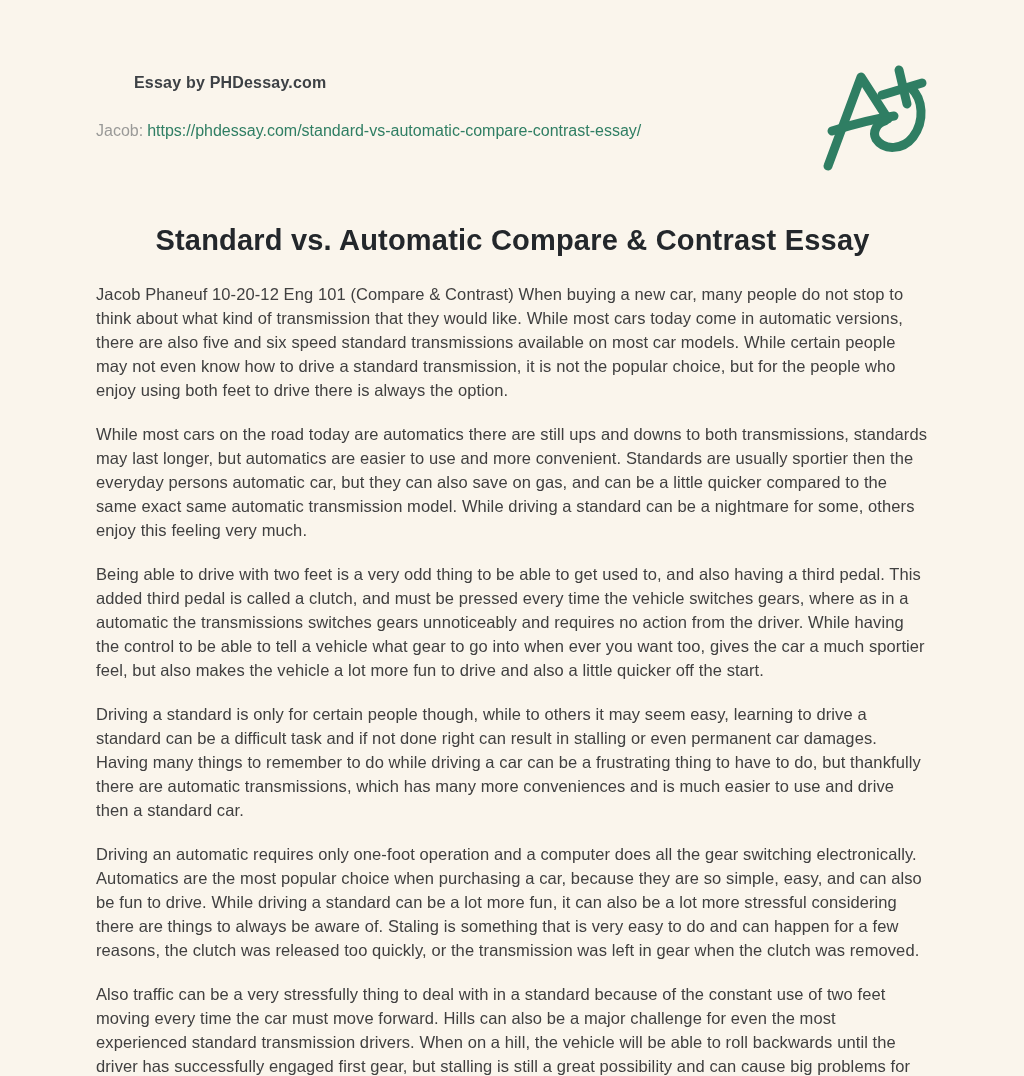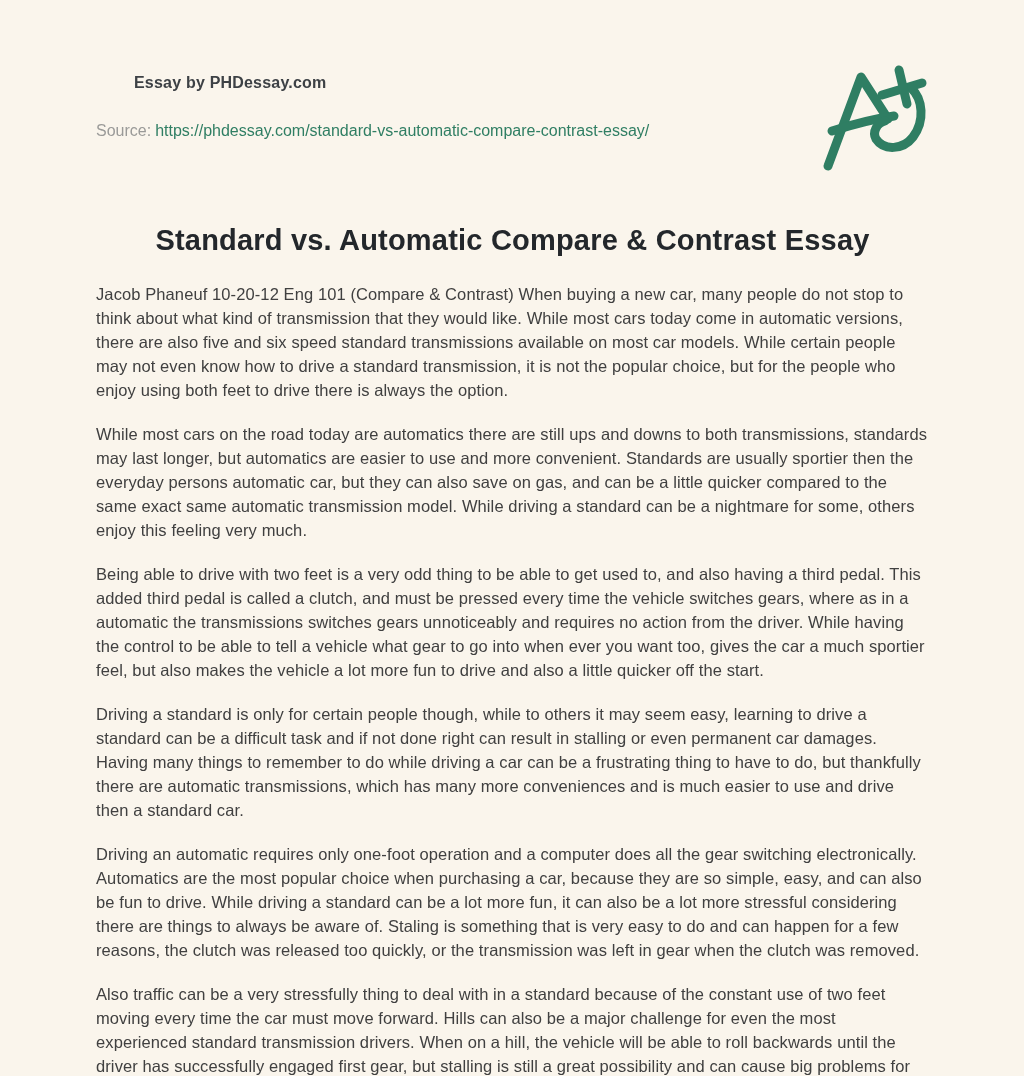--- a/index.html
+++ b/index.html
@@ -69,21 +69,21 @@
   }
 </style>
 </head>
 <body>
 
 <div class="page">
 
   <div class="header-title">Essay by PHDessay.com</div>
 
   <div class="source-line">
-    <span>Source:</span><a href="#">https://phdessay.com/standard-vs-automatic-compare-contrast-essay/</a>
+    <span>Jacob:</span><a href="#">https://phdessay.com/standard-vs-automatic-compare-contrast-essay/</a>
   </div>
 
   <div class="logo">
     <svg viewBox="0 0 128 115" width="128" height="115" aria-hidden="true">
       <g fill="none" stroke="#2F7E63" stroke-width="9" stroke-linecap="round" stroke-linejoin="round">
         <path d="M10 108 C 22 76 34 44 43 19 L 70 61"></path>
         <path d="M14 73 C 36 66 55 61 76 58"></path>
         <path d="M93 30 C 105 41 107 63 95 79 C 85 92 66 93 58 81 C 54 74 59 65 67 63"></path>
         <path d="M64 37 L 104 25"></path>
         <path d="M81 12 L 89 46"></path>

